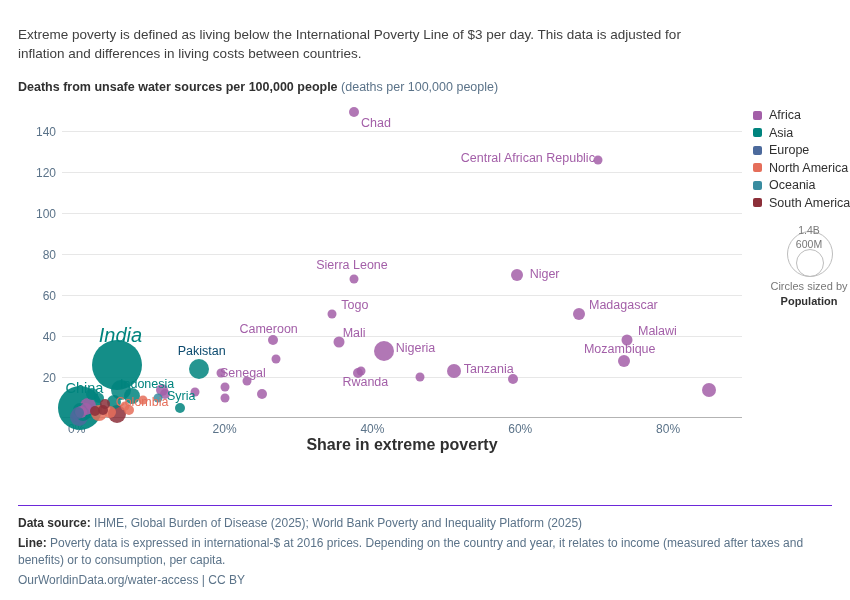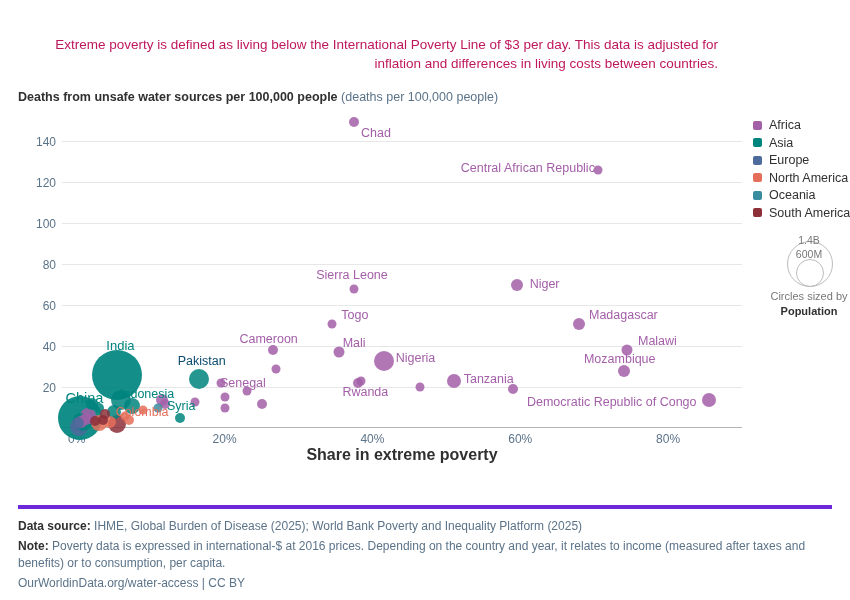--- a/index.html
+++ b/index.html
@@ -27,26 +27,25 @@
   .title {
     font-size: 20.5px;
     font-weight: 700;
     line-height: 1.22;
     color: #1d3d63;
     letter-spacing: -0.1px;
     max-width: 690px;
     margin: 0;
   }
   .subtitle {
-    margin-top: 22px;
+    margin-top: 12px;
     font-size: 13.5px;
     line-height: 1.38;
-    color: #be185d;
+    color: #404040;
     max-width: 700px;
-    text-align: right;
   }
   .owid-logo {
     position: absolute;
     top: -1px;
     right: 0;
     width: 74px;
     height: 42px;
     background: #1d3d63;
     color: #ffffff;
     font-weight: 700;
@@ -184,21 +183,21 @@
   .size-caption .strong {
     font-weight: 700;
     color: #303030;
     display: block;
   }
   .footer {
     position: absolute;
     left: 18px;
     right: 18px;
     top: 505px;
-    border-top: 4px solid #6d28d9;
+    border-top: 1px solid #6d28d9;
     padding-top: 9px;
     font-size: 12px;
     color: #5b7389;
     line-height: 1.42;
   }
   .footer .lbl {
     font-weight: 700;
     color: #303030;
   }
   .footer .row { margin-bottom: 3px; }
@@ -308,23 +307,22 @@
         <div class="dotlabel" style="left: 289.957px; top: 158.421px; color: rgb(163, 95, 168);">Sierra Leone</div>
         <div class="dotlabel" style="left: 292.783px; top: 198.316px; color: rgb(163, 95, 168);">Togo</div>
         <div class="dotlabel" style="left: 561.391px; top: 198.316px; color: rgb(163, 95, 168);">Madagascar</div>
         <div class="dotlabel" style="left: 595.435px; top: 225px; color: rgb(163, 95, 168);">Malawi</div>
         <div class="dotlabel" style="left: 292.174px; top: 227.053px; color: rgb(163, 95, 168);">Mali</div>
         <div class="dotlabel" style="left: 206.652px; top: 223px; color: rgb(163, 95, 168);">Cameroon</div>
         <div class="dotlabel" style="left: 353.522px; top: 241.263px; color: rgb(163, 95, 168);">Nigeria</div>
         <div class="dotlabel" style="left: 557.739px; top: 242.526px; color: rgb(163, 95, 168);">Mozambique</div>
         <div class="dotlabel" style="left: 303.348px; top: 275.789px; color: rgb(163, 95, 168);">Rwanda</div>
         <div class="dotlabel" style="left: 426.739px; top: 262.789px; color: rgb(163, 95, 168);">Tanzania</div>
-        <div class="dotlabel" style="left: 549.739px; top: 285.263px; color: rgb(163, 95, 168);">Democratic Republic of Congo</div>
         <div class="dotlabel" style="left: 180.913px; top: 266.842px; color: rgb(163, 95, 168);">Senegal</div>
-        <div class="dotlabel" style="left: 58.4348px; top: 228.632px; color: rgb(0, 132, 126); font-size: 13px;">India</div>
+        <div class="dotlabel" style="left: 58.4348px; top: 228.632px; color: rgb(0, 132, 126); font-size: 20px; font-style: italic;">India</div>
         <div class="dotlabel" style="left: 139.739px; top: 244.737px; color: #0c4a6e;">Pakistan</div>
         <div class="dotlabel" style="left: 85.1304px; top: 277.263px; color: rgb(0, 132, 126);">Indonesia</div>
         <div class="dotlabel" style="left: 22.4783px; top: 281.737px; color: rgb(0, 132, 126); font-size: 14.5px;">China</div>
         <div class="dotlabel" style="left: 80.0435px; top: 295.842px; color: rgb(229, 110, 90);">Colombia</div>
         <div class="dotlabel" style="left: 119.261px; top: 289.737px; color: rgb(0, 132, 126);">Syria</div>
       </div>
     <div class="xlabel">Share in extreme poverty</div>
 
     <div class="legend" id="legend">
         <div class="legend-item">
@@ -366,19 +364,19 @@
       </div>
     </div>
   </div>
 
   <div class="footer">
     <div class="row">
       <span class="lbl">Data source:</span>
       <span>IHME, Global Burden of Disease (2025); World Bank Poverty and Inequality Platform (2025)</span>
     </div>
     <div class="row">
-      <span class="lbl">Note:</span>
+      <span class="lbl">Line:</span>
       <span>Poverty data is expressed in international-$ at 2016 prices. Depending on the country and year, it relates to income (measured after taxes and benefits) or to consumption, per capita.</span>
     </div>
     <div class="row link">OurWorldinData.org/water-access | CC BY</div>
   </div>
 
 </div>
 
 </body></html>

